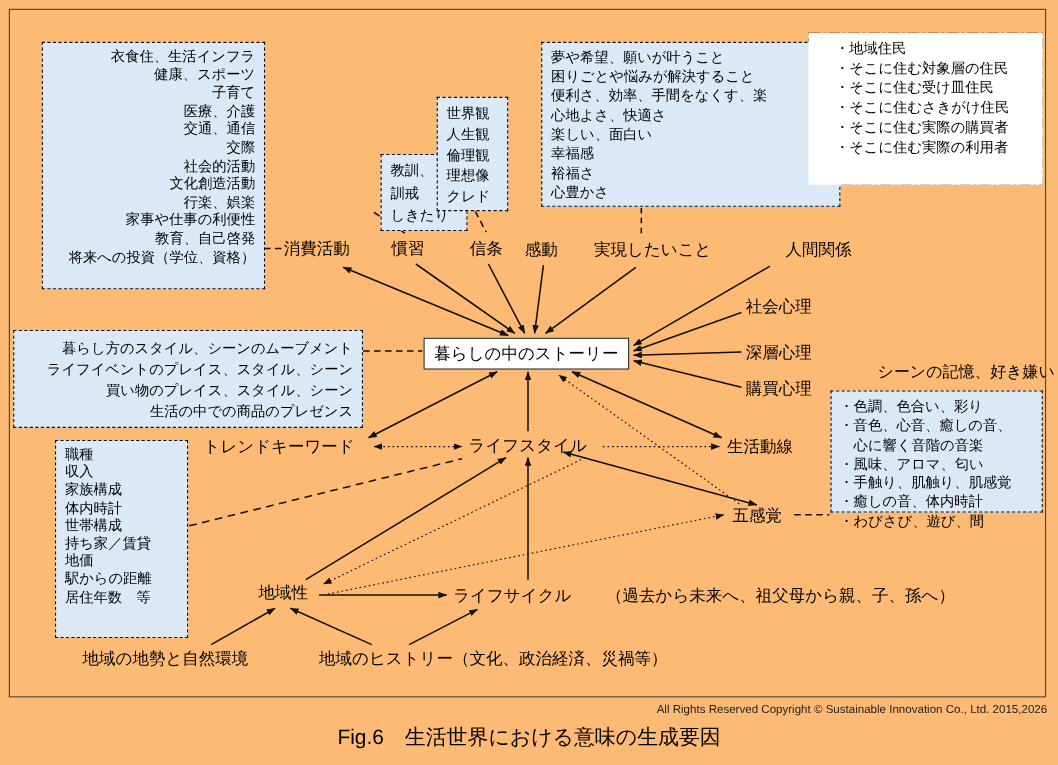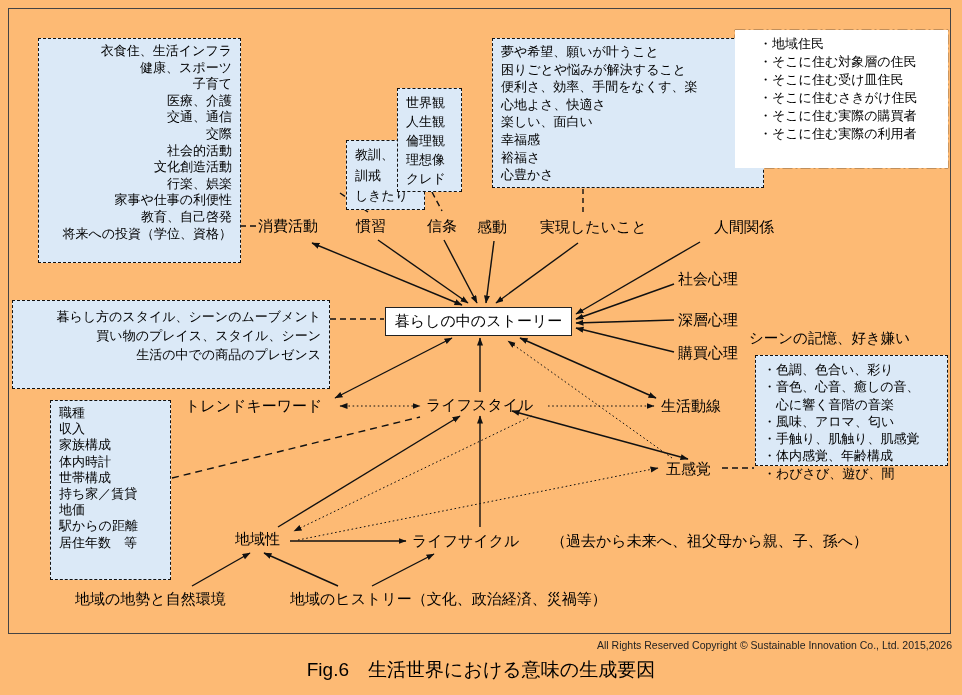--- a/index.html
+++ b/index.html
@@ -18,21 +18,21 @@
   .right{text-align:right;}
   .b-infra{left:38px;top:38px;width:203px;height:225px;}
   .b-precepts{left:305px;top:140px;width:79px;height:70px;line-height:20.5px;margin-left:41px;}
   .b-worldview{left:397px;top:88px;width:65px;height:104px;line-height:19px;}
   .b-desires{left:492px;top:38px;width:272px;height:150px;line-height:17.6px;}
   .b-consumers{left:735px;top:30px;width:213px;height:138px;}
   .b-consumers .lines>div{padding-left:16px;}
   .b-living{left:12px;top:300px;width:318px;height:89px;line-height:19px;padding-top:6px;}
   .b-demog{left:50px;top:400px;width:121px;height:180px;line-height:16.2px;}
   .b-scene{left:755px;top:355px;width:193px;height:111px;line-height:17.3px;padding:5px 4px 4px 7px;}
-  .scene-title{position:absolute;left:733px;top:329px;width:193px;text-align:center;font-size:14.5px;white-space:nowrap;}
+  .scene-title{position:absolute;left:766px;top:329px;width:193px;text-align:right;font-size:14.5px;white-space:nowrap;}
   .footer-copy{position:absolute;top:639px;right:10px;font-size:10.5px;color:#222;white-space:nowrap;}
   .footer-caption{position:absolute;top:657px;left:0;width:962px;text-align:center;font-size:19px;white-space:nowrap;}
 </style>
 </head>
 <body>
 
 <div id="stage">
   <div id="frame"></div>
 
   <svg class="lines" viewBox="0 0 962 695">
@@ -131,20 +131,21 @@
         <div>・そこに住む対象層の住民</div>
         <div>・そこに住む受け皿住民</div>
         <div>・そこに住むさきがけ住民</div>
         <div>・そこに住む実際の購買者</div>
         <div>・そこに住む実際の利用者</div>
       </div>
   </div>
 
   <div class="bluebox b-living right">
       <div>暮らし方のスタイル、シーンのムーブメント</div>
+      <div>ライフイベントのプレイス、スタイル、シーン</div>
       <div>買い物のプレイス、スタイル、シーン</div>
       <div>生活の中での商品のプレゼンス</div>
     </div>
 
   <div class="bluebox b-demog">
       <div>職種</div>
       <div>収入</div>
       <div>家族構成</div>
       <div>体内時計</div>
       <div>世帯構成</div>
@@ -154,21 +155,21 @@
       <div>居住年数　等</div>
     </div>
 
   <div class="scene-title">シーンの記憶、好き嫌い</div>
   <div class="bluebox b-scene">
       <div>・色調、色合い、彩り</div>
       <div>・音色、心音、癒しの音、</div>
       <div>　心に響く音階の音楽</div>
       <div>・風味、アロマ、匂い</div>
       <div>・手触り、肌触り、肌感覚</div>
-      <div>・体内感覚、年齢構成</div>
+      <div>・癒しの音、体内時計</div>
       <div>・わびさび、遊び、間</div>
     </div>
 
   <div class="storybox">暮らしの中のストーリー</div>
 
   <div class="lbl" style="left:258px;top:217px;">消費活動</div>
   <div class="lbl" style="left:356px;top:217px;">慣習</div>
   <div class="lbl" style="left:427px;top:217px;">信条</div>
   <div class="lbl" style="left:477px;top:218px;">感動</div>
   <div class="lbl" style="left:540px;top:218px;">実現したいこと</div>

